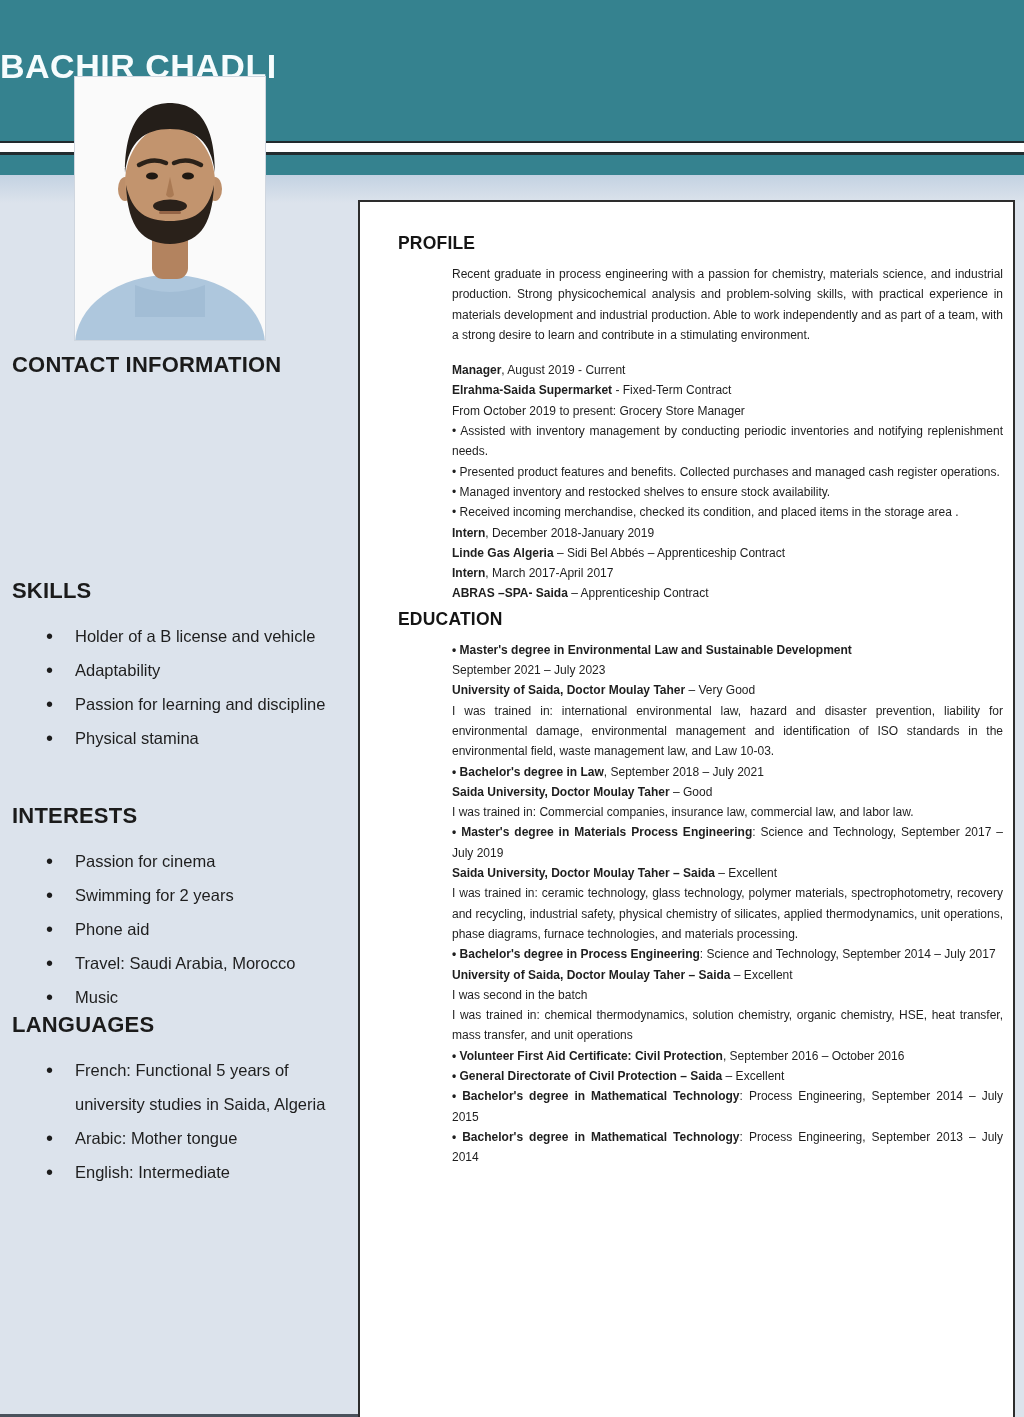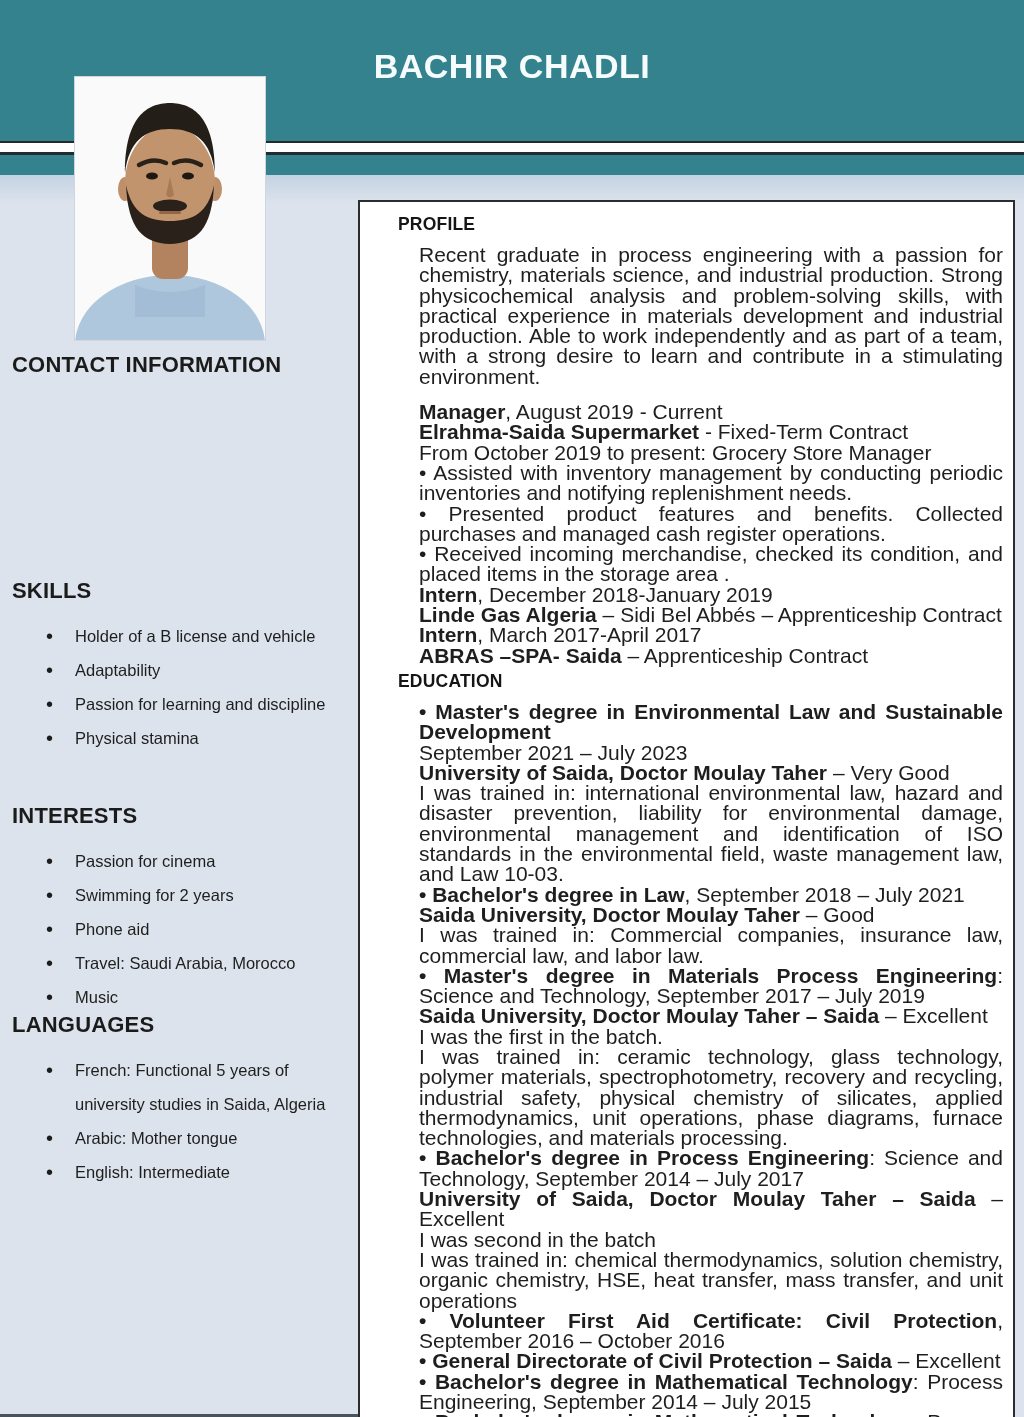--- a/index.html
+++ b/index.html
@@ -12,21 +12,21 @@
   .band{position:absolute;left:0;right:0;}
   .band-teal-top{top:0;height:141px;background:#35828F;}
   .band-line1{top:141px;height:2px;background:#222b2e;}
   .band-white{top:143px;height:9px;background:#ffffff;}
   .band-line2{top:152px;height:3px;background:#222b2e;}
   .band-teal-2{top:155px;height:20px;background:#35828F;}
   .band-fade{top:175px;height:28px;background:linear-gradient(#c3d2e2,#dce3ec);}
   .bottom-shade{position:absolute;left:0;bottom:0;width:358px;height:3px;background:#4a525c;z-index:1;}
 
   .page-title{
-    position:absolute;top:24px;left:0;right:0;text-align:center;
+    position:absolute;top:24px;left:0;right:0;text-align:left;
     color:#f6fcfd;font-size:34px;font-weight:700;letter-spacing:0.5px;
   }
 
   
   .photo{
     position:absolute;left:75px;top:77px;width:190px;height:263px;
     z-index:2;background:#fafafa;box-shadow:0 0 0 1px #cfd6df;
   }
   .photo svg{display:block;width:100%;height:100%;}
 
@@ -46,24 +46,24 @@
     content:"\2022";position:absolute;left:34px;top:0;
     font-size:20px;line-height:34px;color:#1c1c1c;
   }
   .side-line{white-space:nowrap;line-height:34px;font-size:16.5px;color:#1e1e1e;}
   .email-link{color:#3b4ed8;text-decoration:underline;}
 
   
   .panel{
     position:absolute;left:358px;top:200px;width:657px;bottom:0;z-index:3;
     background:#ffffff;border:2px solid #2d2d2d;border-bottom:none;
-    box-sizing:border-box;padding:12px 10px 0 38px;
+    box-sizing:border-box;padding:31px 10px 0 38px;
   }
   .main-sec h2{margin:0;font-size:17.5px;font-weight:700;color:#151515;letter-spacing:0.2px;}
-  .sec-body{margin:10px 0 0 21px;font-size:21px;line-height:20.3px;text-align:justify;color:#1e1e1e;}
+  .sec-body{margin:10px 0 0 54px;font-size:12px;line-height:20.3px;text-align:justify;color:#1e1e1e;}
   .main-sec.experience{margin-top:15px;}
   .main-sec.education{margin-top:5px;}
   .cblock{margin:0;}
   .cblock b{font-weight:700;}
 </style>
 </head>
 <body>
 
 <div class="band band-teal-top"></div>
 <div class="band band-line1"></div>
@@ -168,41 +168,41 @@
     </div>
   </section>
 
   <section class="main-sec experience">
     <div class="sec-body">
         <div class="cblock"><b>Manager</b><span>, August 2019 - Current</span></div>
         <div class="cblock"><b>Elrahma-Saida Supermarket</b><span> - Fixed-Term Contract</span></div>
         <div class="cblock"><span>From October 2019 to present: Grocery Store Manager</span></div>
         <div class="cblock"><span>• Assisted with inventory management by conducting periodic inventories and notifying replenishment needs.</span></div>
         <div class="cblock"><span>• Presented product features and benefits. Collected purchases and managed cash register operations.</span></div>
+        <div class="cblock"><span>• Managed inventory and restocked shelves to ensure stock availability.</span></div>
         <div class="cblock"><span>• Received incoming merchandise, checked its condition, and placed items in the storage area .</span></div>
         <div class="cblock"><b>Intern</b><span>, December 2018-January 2019</span></div>
         <div class="cblock"><b>Linde Gas Algeria</b><span> – Sidi Bel Abbés – Apprenticeship Contract</span></div>
         <div class="cblock"><b>Intern</b><span>, March 2017-April 2017</span></div>
         <div class="cblock"><b>ABRAS –SPA- Saida</b><span> – Apprenticeship Contract</span></div>
       </div>
   </section>
 
   <section class="main-sec education">
     <h2>EDUCATION</h2>
     <div class="sec-body">
         <div class="cblock"><b>• Master's degree in Environmental Law and Sustainable Development</b></div>
         <div class="cblock"><span>September 2021 – July 2023</span></div>
         <div class="cblock"><b>University of Saida, Doctor Moulay Taher</b><span> – Very Good</span></div>
         <div class="cblock"><span>I was trained in: international environmental law, hazard and disaster prevention, liability for environmental damage, environmental management and identification of ISO standards in the environmental field, waste management law, and Law 10-03.</span></div>
         <div class="cblock"><b>• Bachelor's degree in Law</b><span>, September 2018 – July 2021</span></div>
         <div class="cblock"><b>Saida University, Doctor Moulay Taher</b><span> – Good</span></div>
         <div class="cblock"><span>I was trained in: Commercial companies, insurance law, commercial law, and labor law.</span></div>
         <div class="cblock"><b>• Master's degree in Materials Process Engineering</b><span>: Science and Technology, September 2017 – July 2019</span></div>
         <div class="cblock"><b>Saida University, Doctor Moulay Taher – Saida</b><span> – Excellent</span></div>
-        <div class="cblock"><span>I was the first in the batch.</span></div>
         <div class="cblock"><span>I was trained in: ceramic technology, glass technology, polymer materials, spectrophotometry, recovery and recycling, industrial safety, physical chemistry of silicates, applied thermodynamics, unit operations, phase diagrams, furnace technologies, and materials processing.</span></div>
         <div class="cblock"><b>• Bachelor's degree in Process Engineering</b><span>: Science and Technology, September 2014 – July 2017</span></div>
         <div class="cblock"><b>University of Saida, Doctor Moulay Taher – Saida</b><span> – Excellent</span></div>
         <div class="cblock"><span>I was second in the batch</span></div>
         <div class="cblock"><span>I was trained in: chemical thermodynamics, solution chemistry, organic chemistry, HSE, heat transfer, mass transfer, and unit operations</span></div>
         <div class="cblock"><b>• Volunteer First Aid Certificate: Civil Protection</b><span>, September 2016 – October 2016</span></div>
         <div class="cblock"><b>• General Directorate of Civil Protection – Saida</b><span> – Excellent</span></div>
         <div class="cblock"><b>• Bachelor's degree in Mathematical Technology</b><span>: Process Engineering, September 2014 – July 2015</span></div>
         <div class="cblock"><b>• Bachelor's degree in Mathematical Technology</b><span>: Process Engineering, September 2013 – July 2014</span></div>
       </div>

